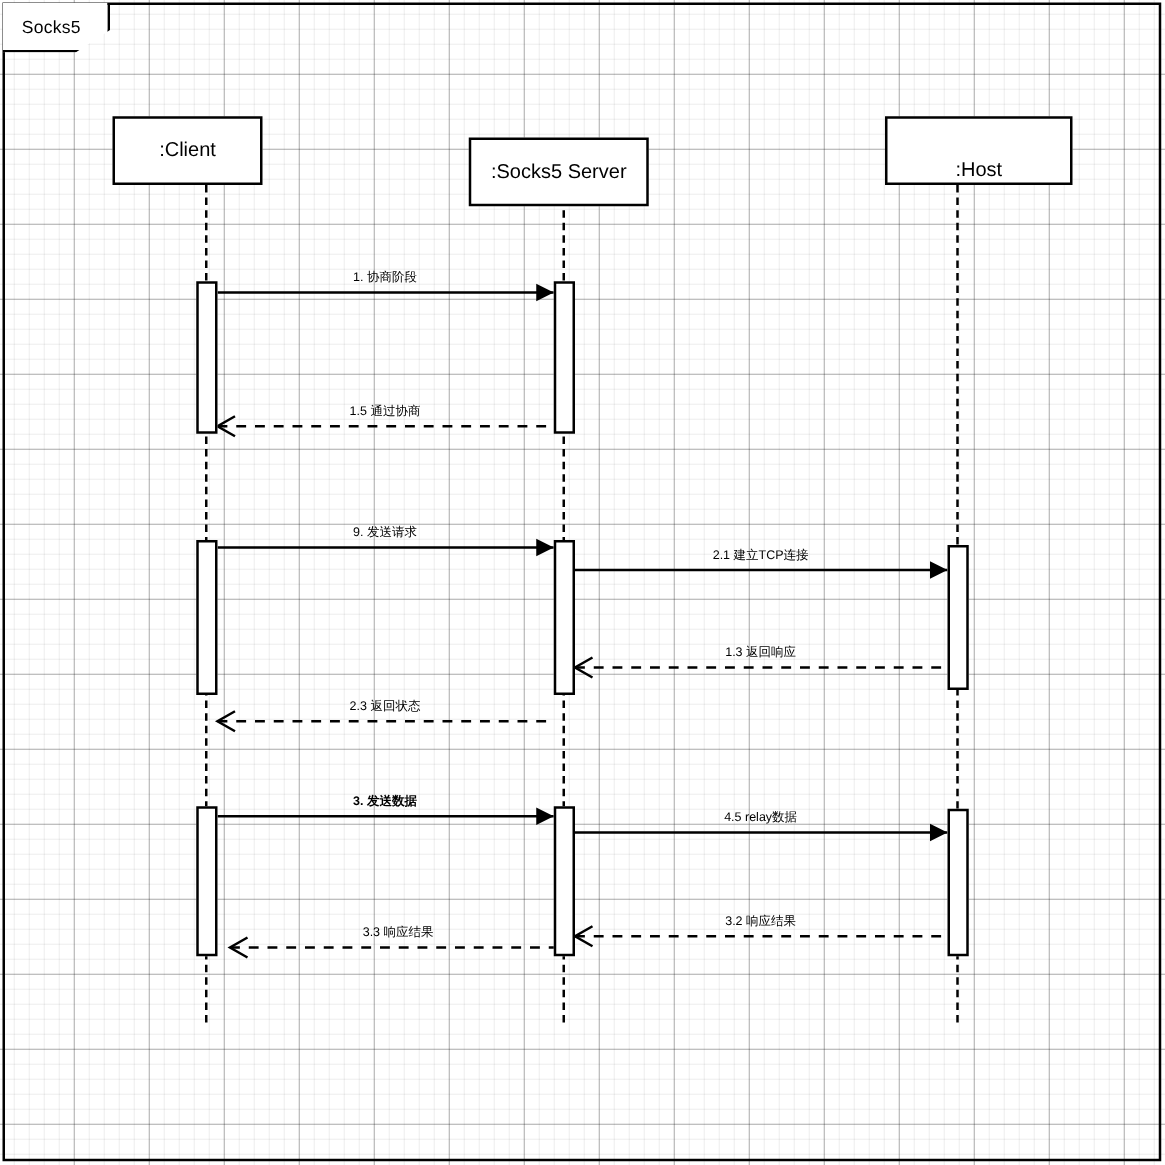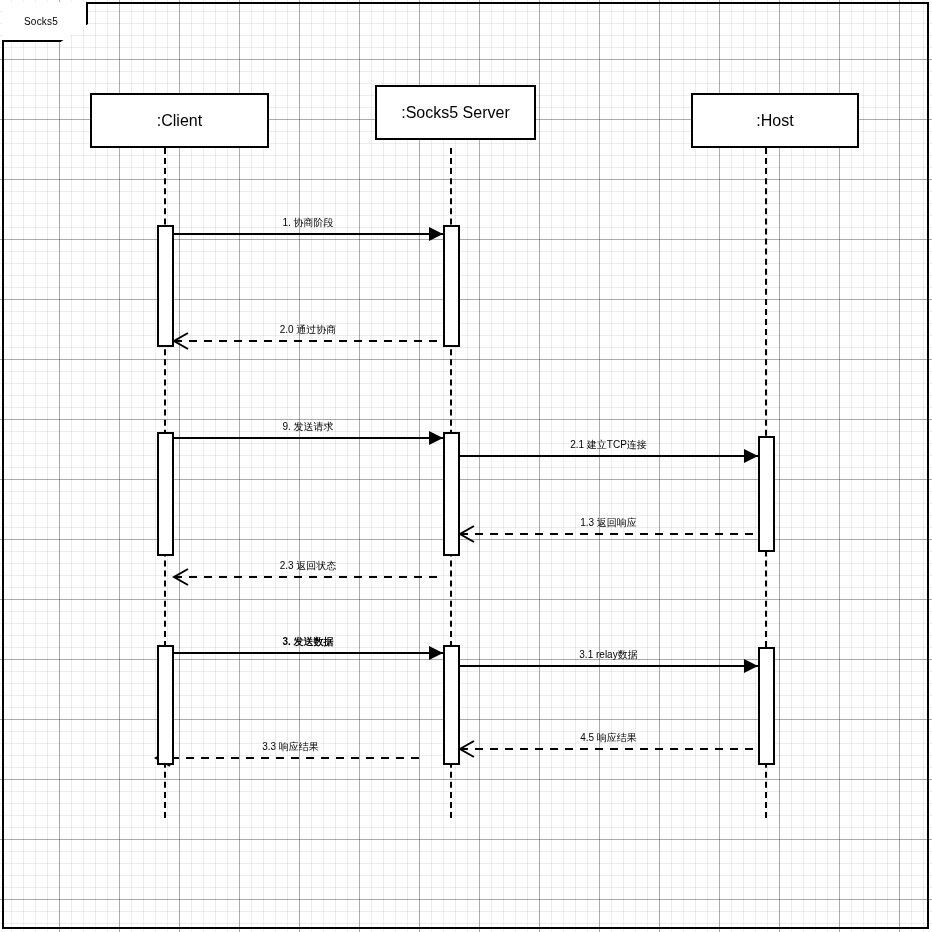--- a/index.html
+++ b/index.html
@@ -43,21 +43,21 @@
   }
   #title-tab .tab-shape-inner{
     position:absolute;inset:0;
     background:#ffffff;
     clip-path:polygon(0 0, calc(100% - 2px) 0, calc(100% - 2px) 54%, 66% calc(100% - 2px), 0 calc(100% - 2px));
   }
   #title-tab .tab-label{
     position:absolute;left:0;top:0;
     width:78px;height:38px;
     display:flex;align-items:center;justify-content:center;
-    font-size:10px;color:#000;
+    font-size:14px;color:#000;
     letter-spacing:0.2px;
   }
   
   .head-box{
     position:absolute;
     height:55px;
     background:#ffffff;
     border:2px solid #000;
     box-sizing:border-box;
     display:flex;align-items:center;justify-content:center;
@@ -139,21 +139,21 @@
         <div class="line"></div>
         <div class="label">1. 协商阶段</div>
         <div class="arrowhead" style="top: -7px; left: 255px;">
           <svg width="14" height="16" viewBox="0 0 14 16">
             <polygon points="14,8 0,1 0,15" fill="#000"></polygon>
           </svg>
         </div>
       </div>
       <div class="msg dashed" style="left: 173.5px; top: 340px; width: 269px; height: 2px;">
         <div class="line"></div>
-        <div class="label">2.0 通过协商</div>
+        <div class="label">1.5 通过协商</div>
         <div class="arrowhead" style="top: -7px; left: 0px;">
           <svg width="14" height="16" viewBox="0 0 14 16">
             <polyline points="14,0 0,8 14,16" fill="none" stroke="#000" stroke-width="2"></polyline>
           </svg>
         </div>
       </div>
       <div class="msg solid" style="left: 173.5px; top: 437px; width: 269px; height: 2px;">
         <div class="line"></div>
         <div class="label">9. 发送请求</div>
         <div class="arrowhead" style="top: -7px; left: 255px;">
@@ -193,51 +193,51 @@
         <div class="line"></div>
         <div class="label">3. 发送数据</div>
         <div class="arrowhead" style="top: -7px; left: 255px;">
           <svg width="14" height="16" viewBox="0 0 14 16">
             <polygon points="14,8 0,1 0,15" fill="#000"></polygon>
           </svg>
         </div>
       </div>
       <div class="msg solid" style="left: 459.5px; top: 665px; width: 298px; height: 2px;">
         <div class="line"></div>
-        <div class="label">3.1 relay数据</div>
+        <div class="label">4.5 relay数据</div>
         <div class="arrowhead" style="top: -7px; left: 284px;">
           <svg width="14" height="16" viewBox="0 0 14 16">
             <polygon points="14,8 0,1 0,15" fill="#000"></polygon>
           </svg>
         </div>
       </div>
       <div class="msg dashed" style="left: 459.5px; top: 748px; width: 298px; height: 2px;">
         <div class="line"></div>
-        <div class="label">4.5 响应结果</div>
-        <div class="arrowhead" style="top: -7px; left: 0px;">
-          <svg width="14" height="16" viewBox="0 0 14 16">
-            <polyline points="14,0 0,8 14,16" fill="none" stroke="#000" stroke-width="2"></polyline>
-          </svg>
-        </div>
-      </div>
-      <div class="msg dashed" style="left: 156px; top: 757px; width: 269px; height: 2px;">
+        <div class="label">3.2 响应结果</div>
+        <div class="arrowhead" style="top: -7px; left: 0px;">
+          <svg width="14" height="16" viewBox="0 0 14 16">
+            <polyline points="14,0 0,8 14,16" fill="none" stroke="#000" stroke-width="2"></polyline>
+          </svg>
+        </div>
+      </div>
+      <div class="msg dashed" style="left: 184px; top: 757px; width: 269px; height: 2px;">
         <div class="line"></div>
         <div class="label">3.3 响应结果</div>
         <div class="arrowhead" style="top: -7px; left: 0px;">
           <svg width="14" height="16" viewBox="0 0 14 16">
             <polyline points="14,0 0,8 14,16" fill="none" stroke="#000" stroke-width="2"></polyline>
           </svg>
         </div>
       </div>
     </div>
   <div id="layer-heads">
-      <div class="head-box" style="left: 90px; top: 93px; width: 179px;">
+      <div class="head-box" style="left: 90px; top: 93px; width: 120px;">
         <span>:Client</span>
       </div>
-      <div class="head-box" style="left: 375px; top: 85px; width: 161px;">
+      <div class="head-box" style="left: 375px; top: 110px; width: 144px;">
         <span>:Socks5 Server</span>
       </div>
-      <div class="head-box" style="left: 691px; top: 93px; width: 168px;">
+      <div class="head-box" style="left: 708px; top: 93px; width: 150px; align-items: flex-end;">
         <span>:Host</span>
       </div>
     </div>
 
 </div>
 
 </body></html>

